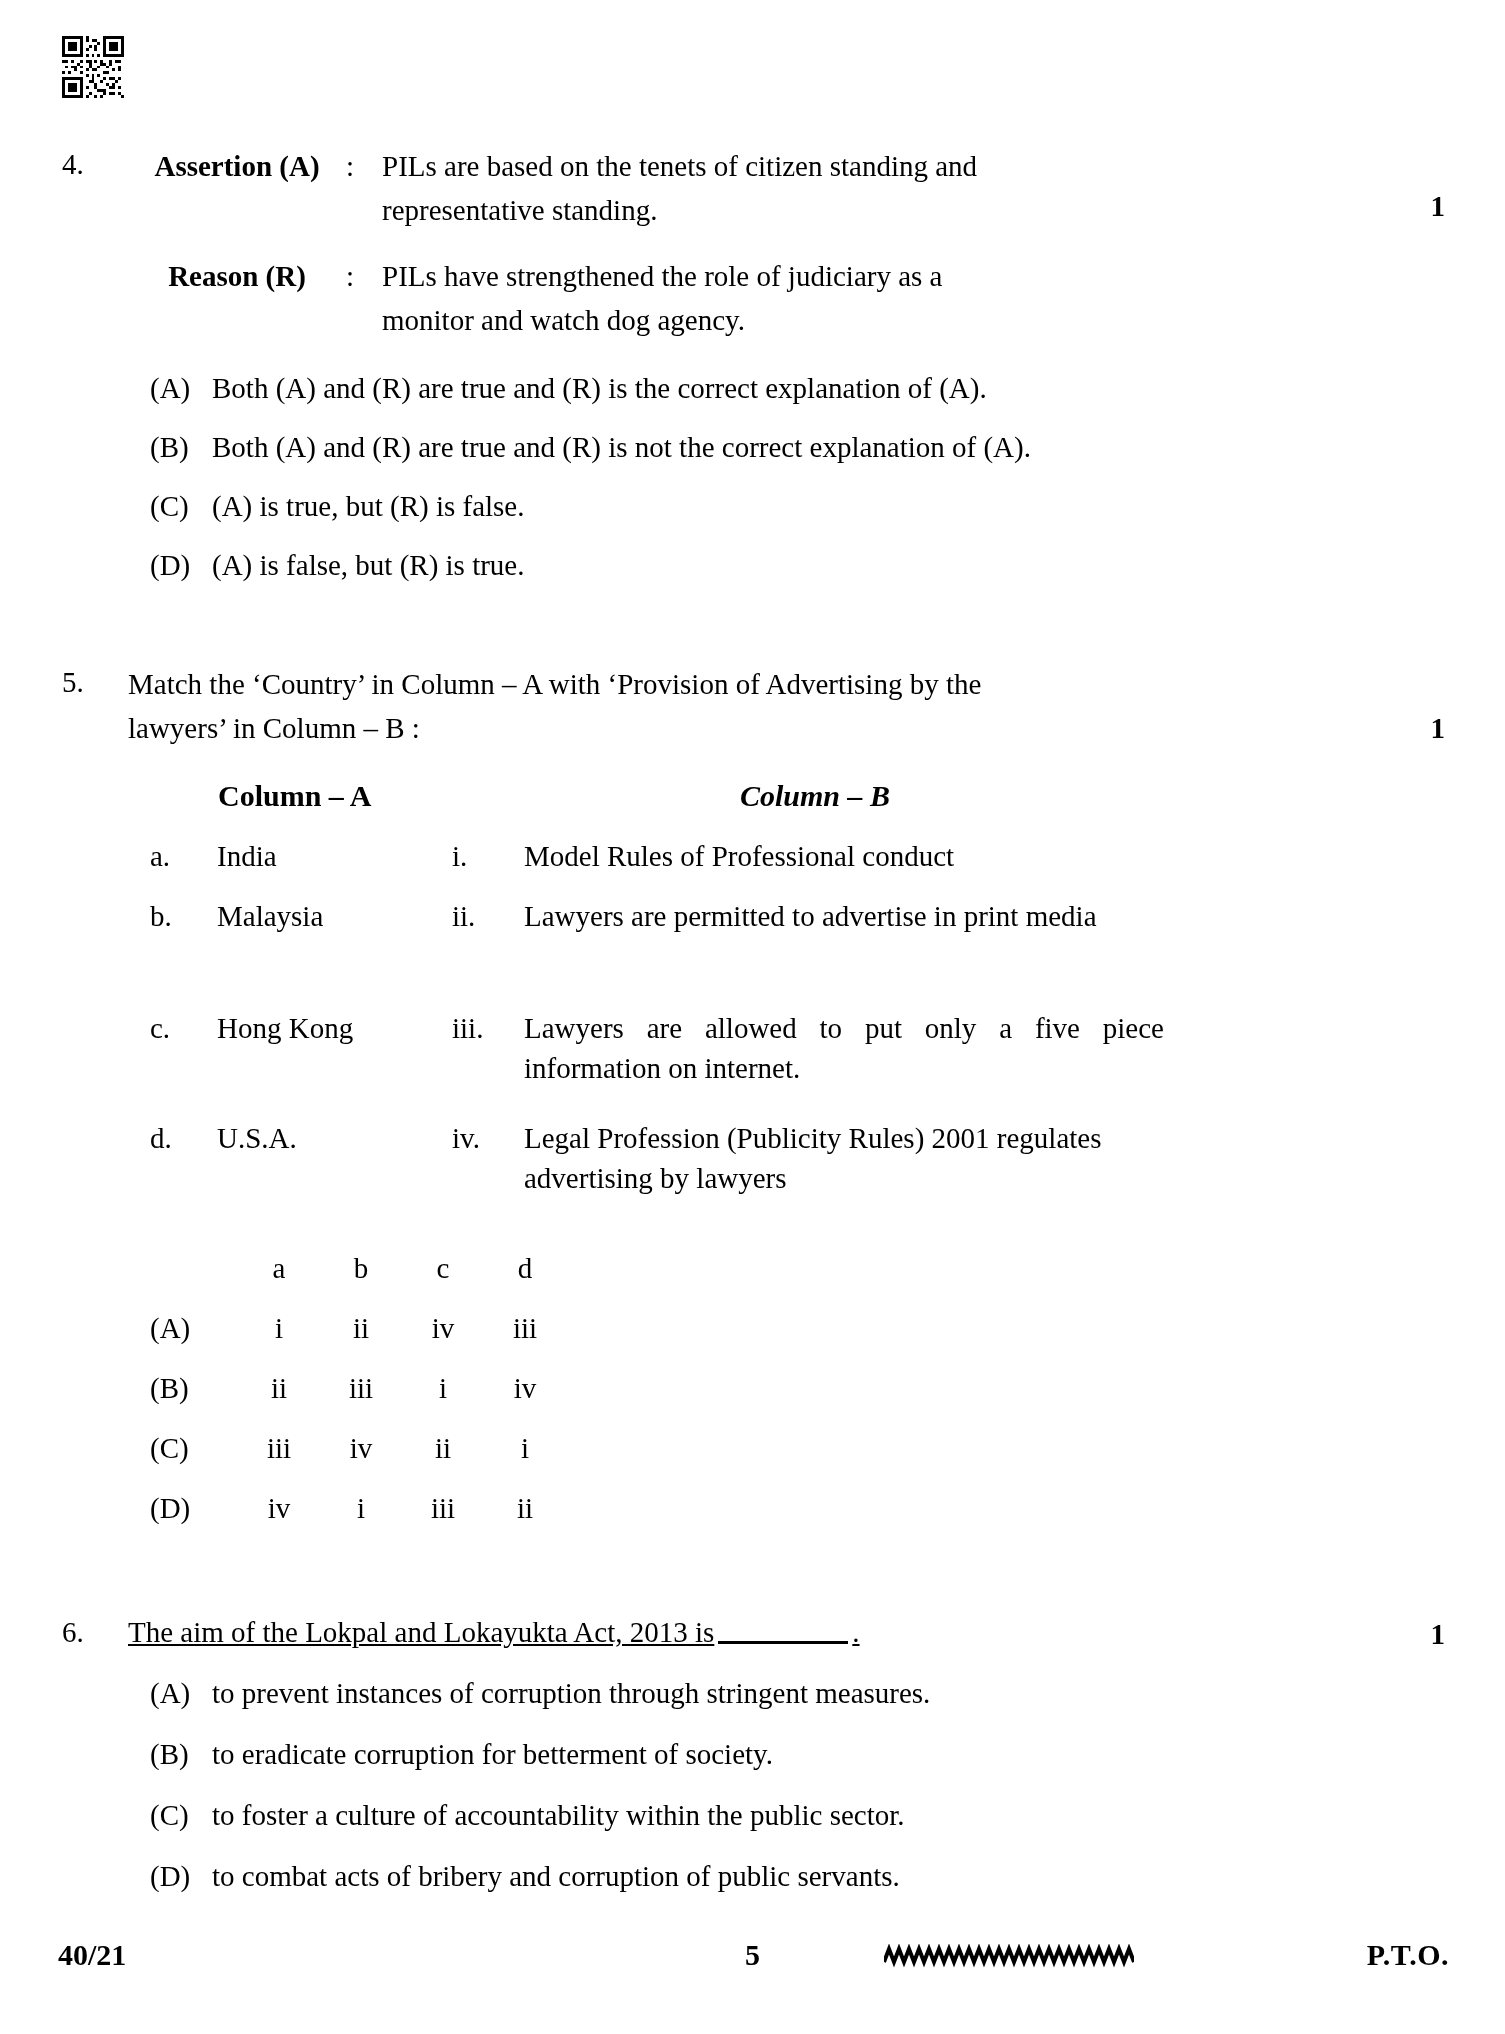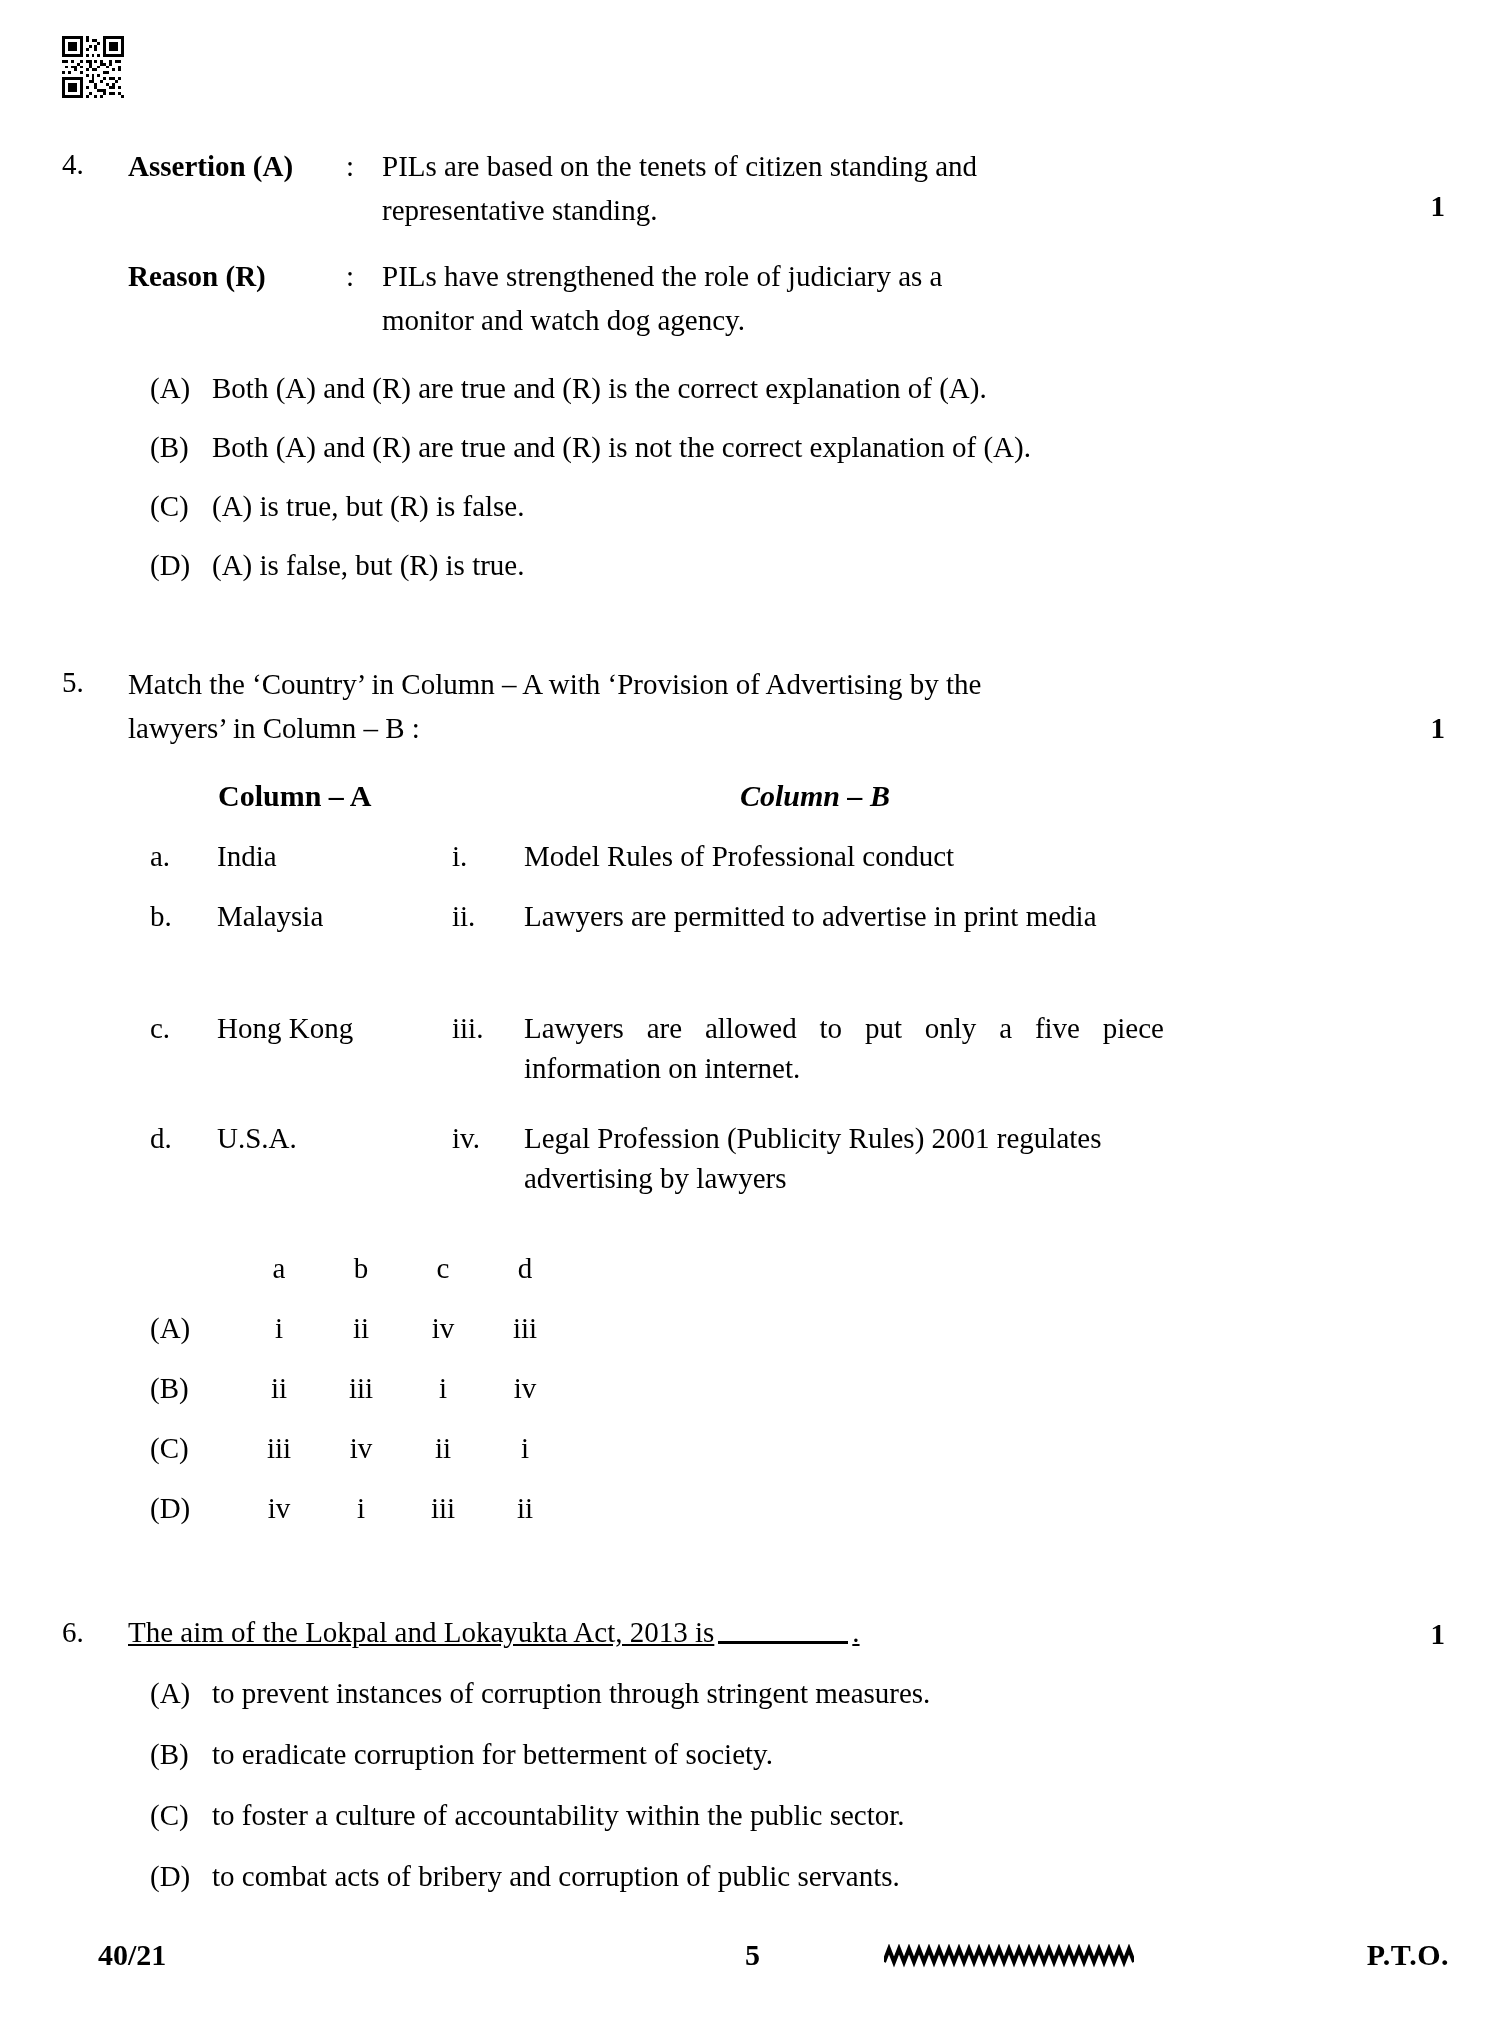--- a/index.html
+++ b/index.html
@@ -50,20 +50,21 @@
     text-decoration: underline;
   }
 
   
   .ar-label {
     font-weight: bold;
     font-size: 29px;
     line-height: 44px;
     width: 218px;
     flex: 0 0 218px;
+    text-align: center;
   }
   .ar-colon {
     font-size: 29px;
     line-height: 44px;
     width: 36px;
     flex: 0 0 36px;
     text-align: left;
   }
   .ar-text {
     font-size: 29px;
@@ -160,21 +161,20 @@
     top: 1938px;
     width: 1505px;
     height: 60px;
   }
   .footer-left {
     position: absolute;
     left: 58px;
     top: 0;
     font-size: 30px;
     font-weight: bold;
-    margin-left: 40px;
   }
   .footer-center {
     position: absolute;
     left: 0;
     top: 0;
     width: 1505px;
     text-align: center;
     font-size: 30px;
     font-weight: bold;
   }

